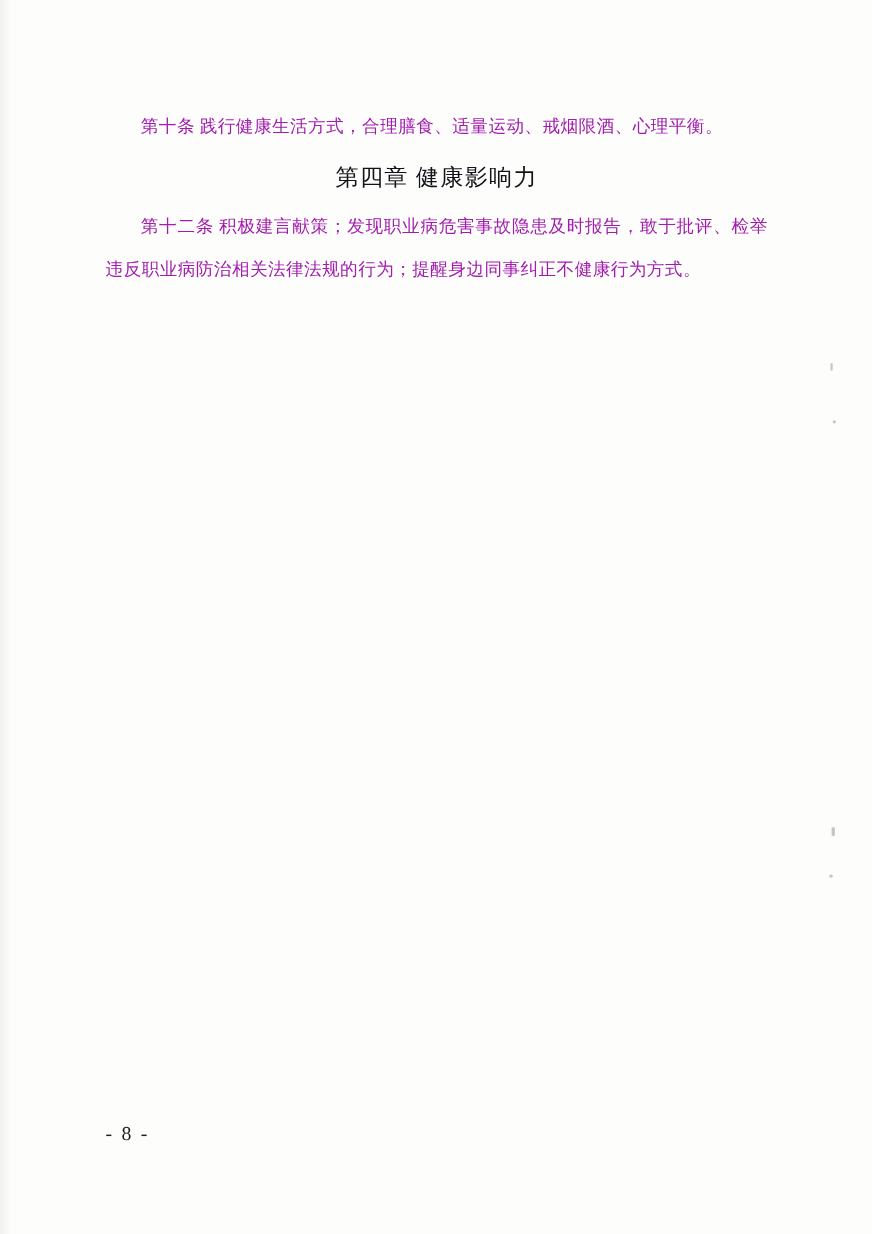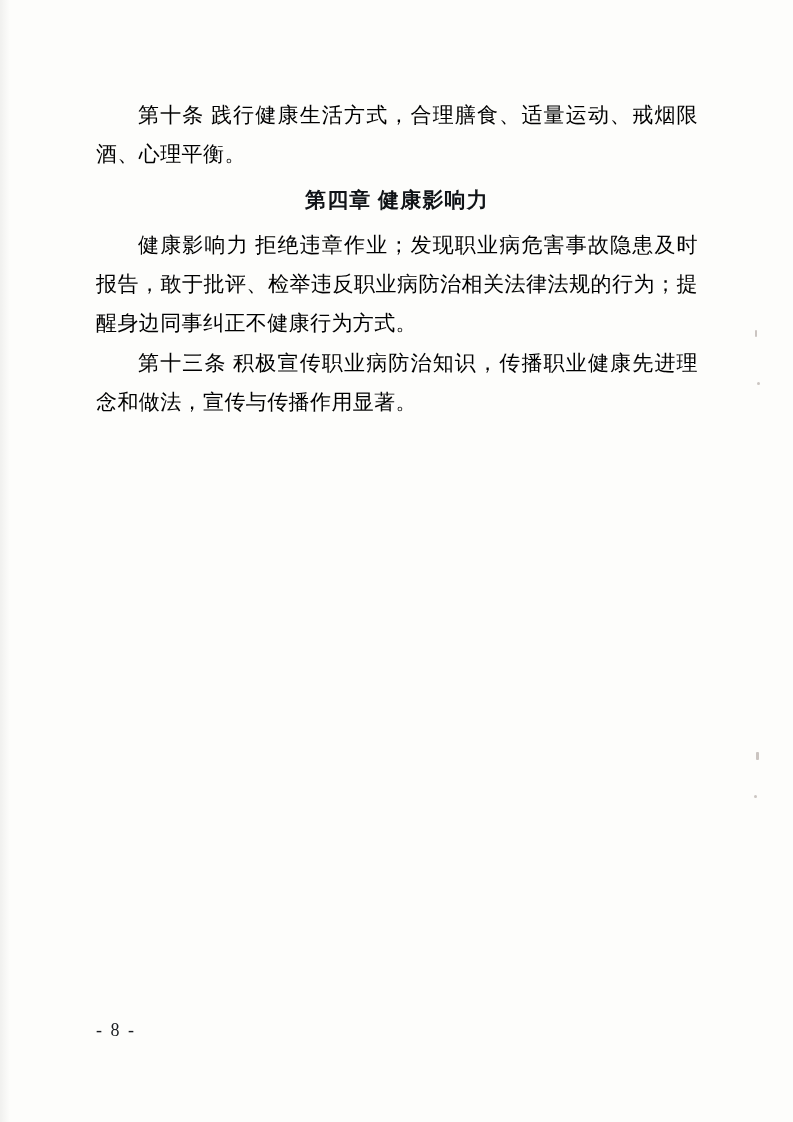--- a/index.html
+++ b/index.html
@@ -23,34 +23,34 @@
     height: 1122px;
     background: #fdfdfb;
   }
   .content {
     position: absolute;
     left: 96px;
     top: 96px;
     width: 602px;
   }
   .para {
-    font-size: 21px;
+    font-size: 16px;
     line-height: 39px;
     text-align: justify;
     text-justify: inter-ideograph;
     text-indent: 2em;
     margin: 0 0 1px 0;
     letter-spacing: 0.4px;
-    color: #000000;
+    color: #a21caf;
   }
   .chapter-heading {
     font-size: 21px;
     line-height: 39px;
     text-align: center;
-    font-weight: bold;
+    font-weight: normal;
     margin: 7px 0 6px 0;
     letter-spacing: 1.2px;
     color: #101317;
   }
   .page-number {
     position: absolute;
     left: 96px;
     top: 1020px;
     font-size: 18px;
     letter-spacing: 2px;
@@ -78,22 +78,21 @@
 <body>
 
 <div class="page">
   <div class="edge-shadow"></div>
 
   <div class="content">
     <p class="para">第十条  践行健康生活方式，合理膳食、适量运动、戒烟限酒、心理平衡。</p>
 
     <h2 class="chapter-heading">第四章  健康影响力</h2>
 
-    <p class="para">健康影响力  拒绝违章作业；发现职业病危害事故隐患及时报告，敢于批评、检举违反职业病防治相关法律法规的行为；提醒身边同事纠正不健康行为方式。</p>
-    <p class="para">第十三条  积极宣传职业病防治知识，传播职业健康先进理念和做法，宣传与传播作用显著。</p>
+    <p class="para">第十二条  积极建言献策；发现职业病危害事故隐患及时报告，敢于批评、检举违反职业病防治相关法律法规的行为；提醒身边同事纠正不健康行为方式。</p>
   </div>
 
   <div class="page-number">- 8 -</div>
 
   <span class="speckle sp1"></span>
   <span class="speckle sp2"></span>
   <span class="speckle sp3"></span>
   <span class="speckle sp4"></span>
 </div>
 

